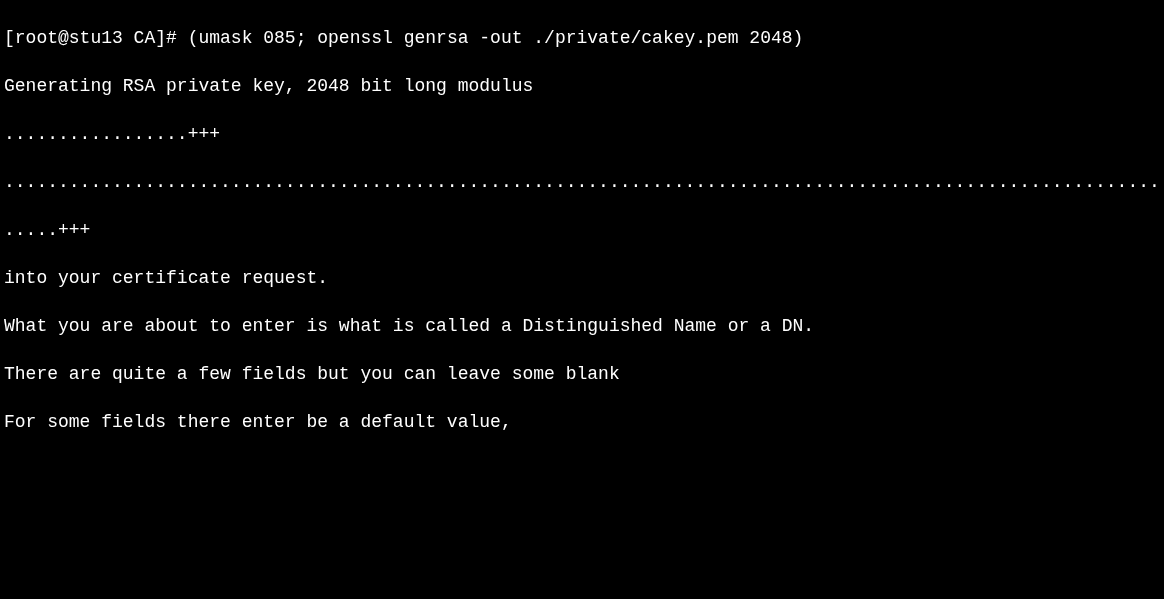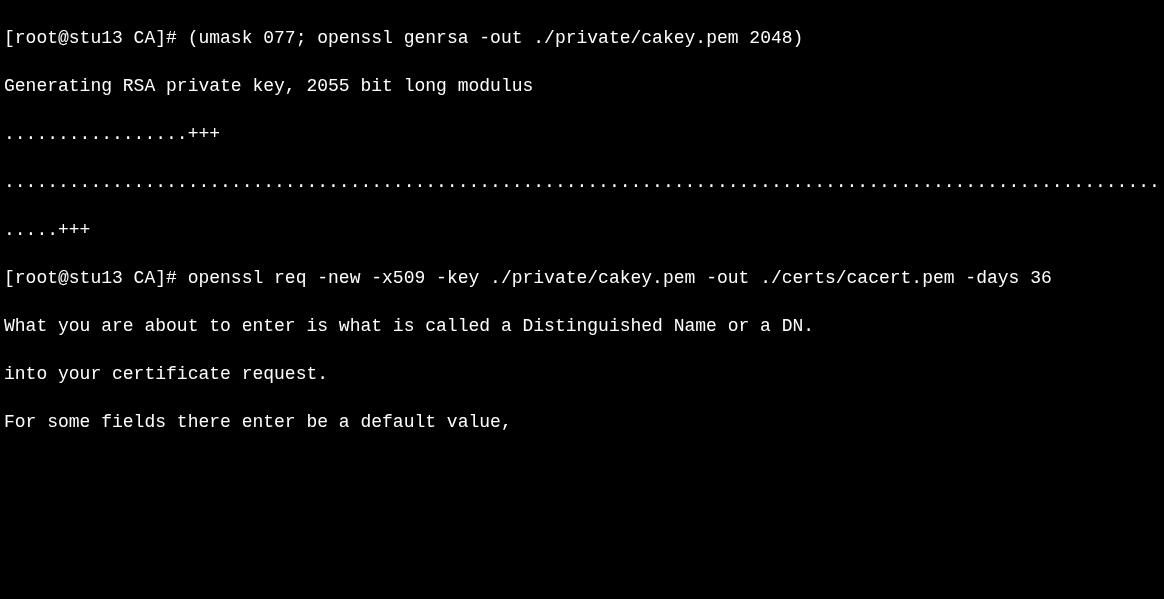--- a/index.html
+++ b/index.html
@@ -3,28 +3,28 @@
 <meta charset="utf-8">
 <style>
   html,body{margin:0;padding:0;background:#000;color:#fff;font-family:"Courier New",Courier,monospace;font-size:18px;line-height:24px;width:1164px;height:599px;overflow:hidden}
   .term{padding:2px 4px;white-space:pre;position:relative}
   .line{white-space:pre}
 </style>
 </head>
 <body>
 
 <div class="term">
-<div class="line"><span>[root@stu13 CA]# </span><span>(umask 077; openssl genrsa -out ./private/cakey.pem 2048)</span></div>
-<div class="line">Generating RSA private key, 2055 bit long modulus</div>
+<div class="line"><span>[root@stu13 CA]# </span><span>(umask 085; openssl genrsa -out ./private/cakey.pem 2048)</span></div>
+<div class="line">Generating RSA private key, 2048 bit long modulus</div>
 <div class="line">.................+++</div>
 <div class="line">....................................................................................................................</div>
 <div class="line">.....+++</div>
-<div class="line"><span>[root@stu13 CA]# </span><span>openssl req -new -x509 -key ./private/cakey.pem -out ./certs/cacert.pem -days 36</span></div>
+<div class="line">into your certificate request.</div>
 <div class="line">What you are about to enter is what is called a Distinguished Name or a DN.</div>
-<div class="line">into your certificate request.</div>
+<div class="line">There are quite a few fields but you can leave some blank</div>
 <div class="line">For some fields there enter be a default value,</div>
 
 
 
 
 
 
 
 
 

